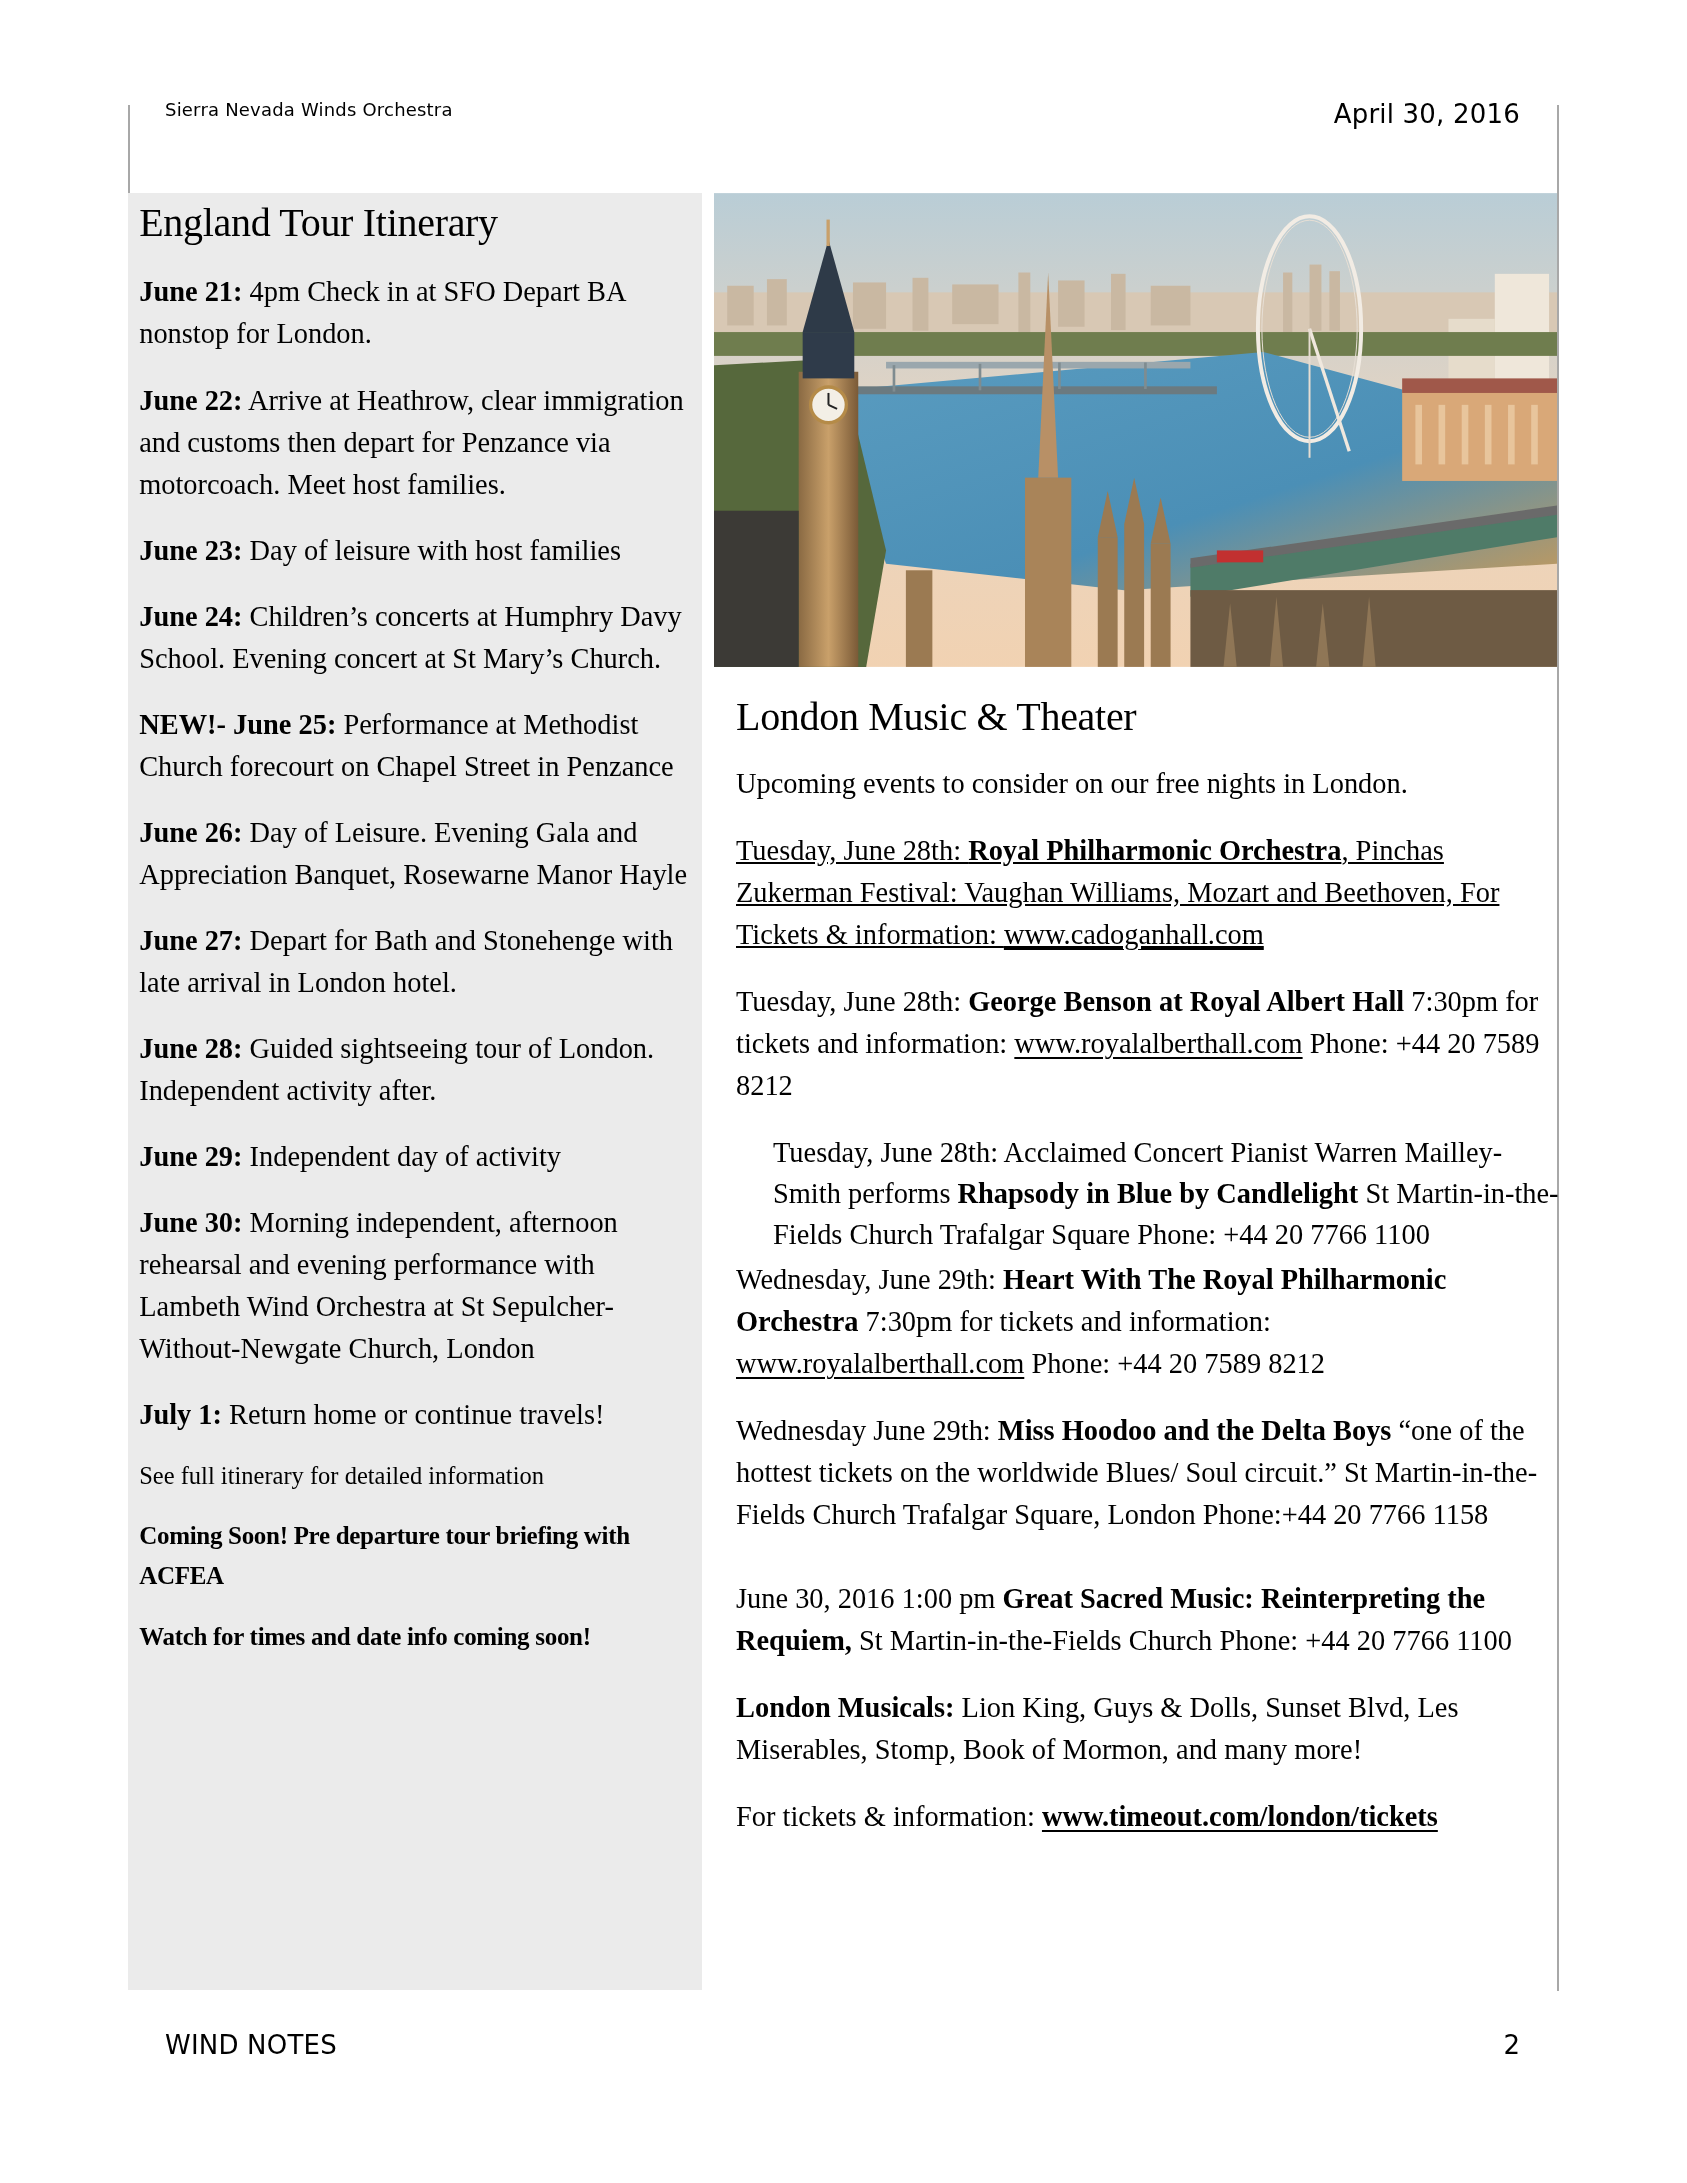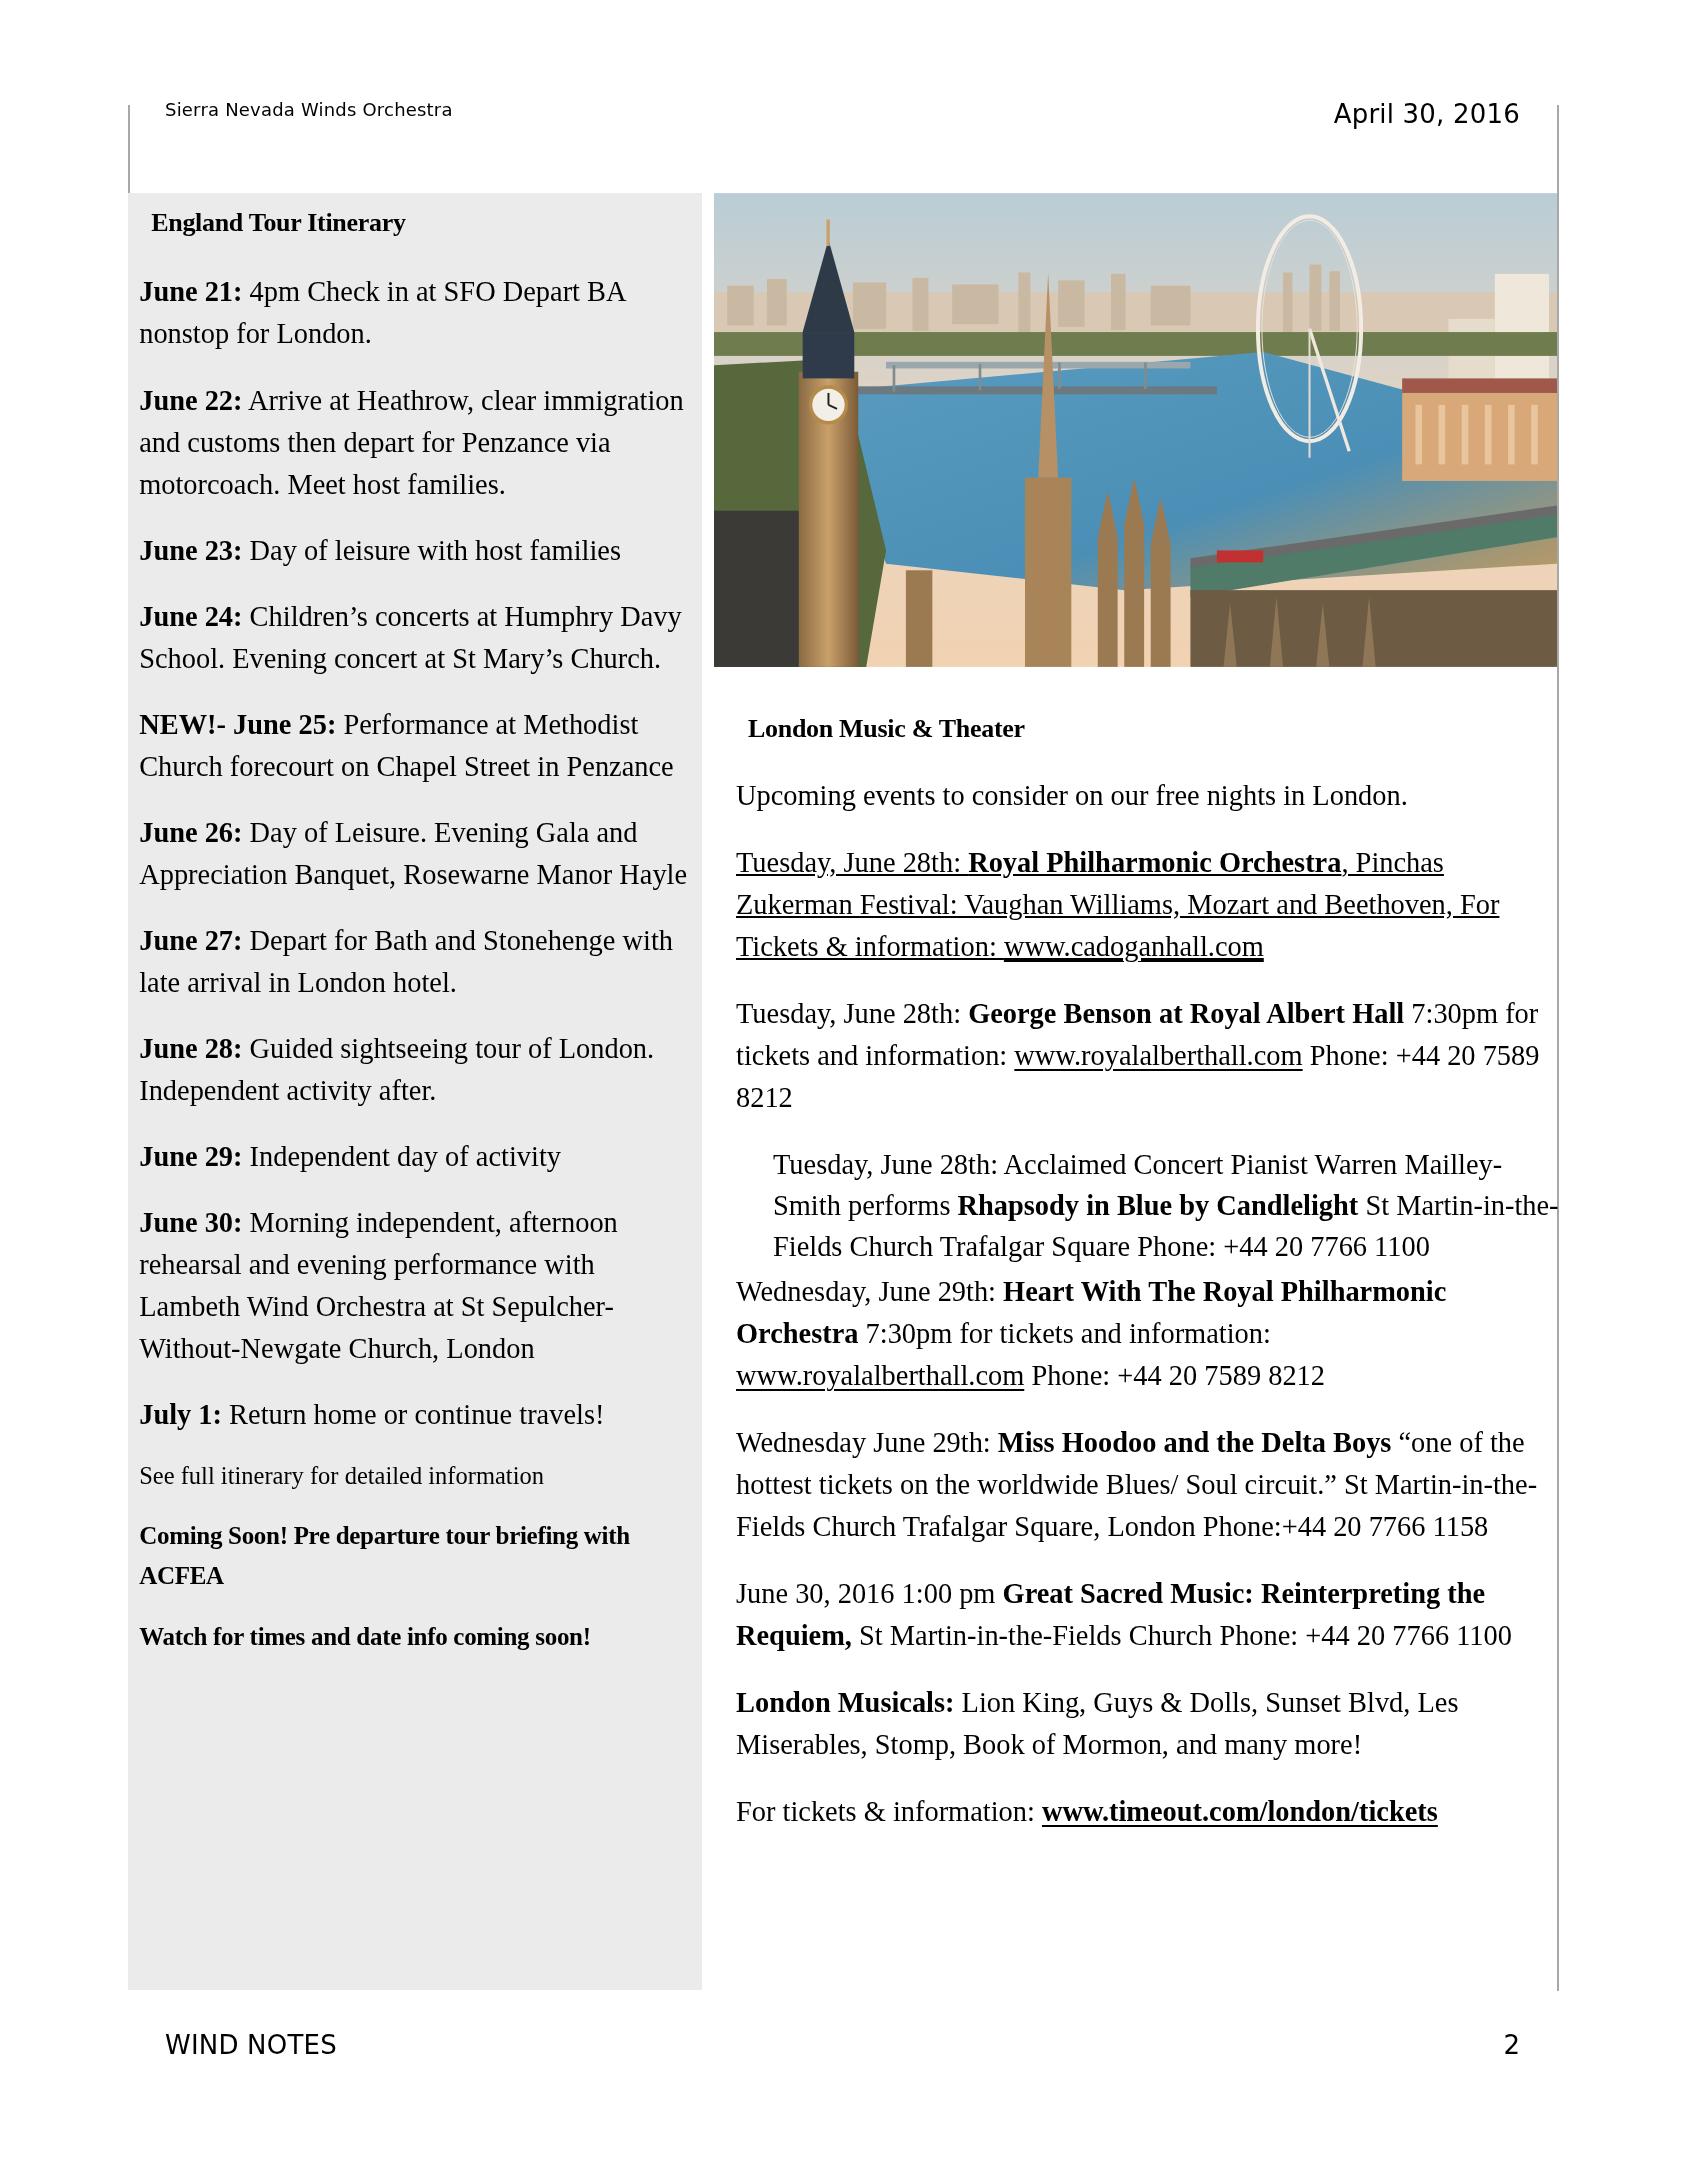--- a/index.html
+++ b/index.html
@@ -9,21 +9,21 @@
 
   .hdr-left { position:absolute; left:165px; top:99px; font-size:18px; letter-spacing:0.2px; }
   .hdr-right { position:absolute; right:167px; top:99px; font-size:26px; letter-spacing:0.2px; }
   .rule { position:absolute; width:2px; background:#a8a8a8; }
   .rule-left { left:128px; top:105px; height:89px; }
   .rule-right { left:1557px; top:105px; height:1886px; }
 
   .panel { position:absolute; left:128px; top:193px; width:574px; height:1797px; background:#ebebeb; }
   .panel-inner { position:absolute; left:11.2px; top:9.3px; width:560px; }
 
-  .h-title { font-size:26px; font-weight:bold; margin:12px; line-height:42px; letter-spacing:-0.3px; }
+  .h-title { font-size:40px; font-weight:normal; margin:0; line-height:42px; letter-spacing:-0.3px; }
   .itin { font-size:28.4px; line-height:42px; margin:0; }
   .itin b { font-weight:bold; }
   .small { font-size:24.5px; line-height:40px; margin:0; }
   .bold-note { font-size:25px; line-height:40px; font-weight:bold; margin:0; letter-spacing:-0.3px; }
 
   .photo { position:absolute; left:714px; top:193px; width:843px; height:474px; overflow:hidden; }
 
   .right-col { position:absolute; left:736px; top:696px; width:827px; }
   .para { font-size:28.4px; line-height:42px; margin:0; }
   .para b { font-weight:bold; }
@@ -187,21 +187,21 @@
   <p class="para" style="margin-top:25px;text-decoration:underline;"><span>Tuesday, June 28th: </span><b>Royal Philharmonic Orchestra</b><span>, Pinchas Zukerman Festival: Vaughan Williams, Mozart and Beethoven, For Tickets &amp; information: </span><a class="link" href="#">www.cadoganhall.com</a><span></span></p>
 
   <p class="para" style="margin-top:25px;"><span>Tuesday, June 28th: </span><b>George Benson at Royal Albert Hall</b><span> 7:30pm for tickets and information: </span><a class="link" href="#">www.royalalberthall.com</a><span> Phone: +44 20 7589 8212</span></p>
 
   <p class="para tight" style="margin-top:25px; line-height:41px;margin-left:37px;"><span>Tuesday, June 28th: Acclaimed Concert Pianist Warren Mailley-Smith performs </span><b>Rhapsody in Blue by Candlelight</b><span> St Martin-in-the-Fields Church Trafalgar Square Phone: +44 20 7766 1100</span></p>
 
   <p class="para" style="margin-top:4px;"><span>Wednesday, June 29th: </span><b>Heart With The Royal Philharmonic Orchestra</b><span> 7:30pm for tickets and information: </span><a class="link" href="#">www.royalalberthall.com</a><span>  Phone: +44 20 7589 8212</span></p>
 
   <p class="para" style="margin-top:25px;"><span>Wednesday June 29th: </span><b>Miss Hoodoo and the Delta Boys</b><span> “one of the hottest tickets on the worldwide Blues/ Soul circuit.” St Martin-in-the-Fields Church Trafalgar Square, London Phone:+44 20 7766 1158</span></p>
 
-  <p class="para" style="margin-top:25px;"><span>June 30, 2016 1:00 pm </span><b>Great Sacred Music: Reinterpreting the Requiem,</b><span>  St Martin-in-the-Fields Church Phone: +44 20 7766 1100</span></p>
+  <p class="para" style="margin-top:42px;"><span>June 30, 2016 1:00 pm </span><b>Great Sacred Music: Reinterpreting the Requiem,</b><span>  St Martin-in-the-Fields Church Phone: +44 20 7766 1100</span></p>
 
   <p class="para" style="margin-top:25px;"><b>London Musicals:</b><span> Lion King, Guys &amp; Dolls, Sunset Blvd, Les Miserables, Stomp, Book of Mormon, and many more!</span></p>
 
   <p class="para" style="margin-top:25px;"><span>For tickets &amp; information: </span><a class="link" href="#" style="font-weight:bold;">www.timeout.com/london/tickets</a></p>
 </div>
 
 <div class="ftr-left sans">WIND NOTES</div>
 <div class="ftr-right sans">2</div>
 
 

